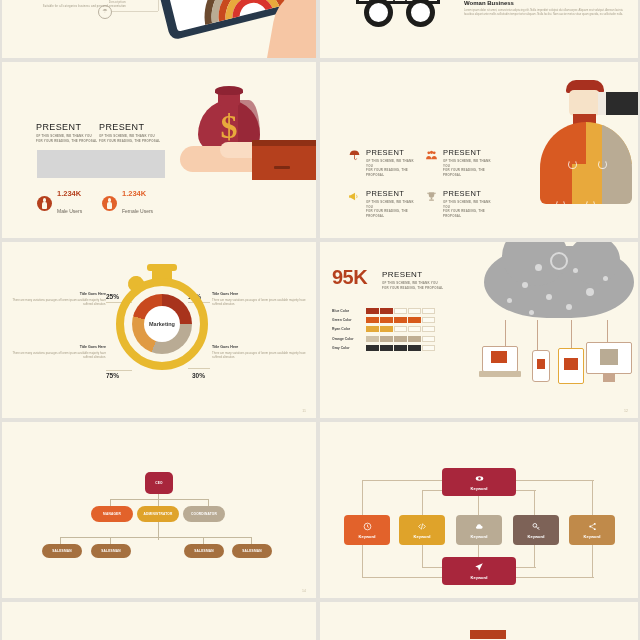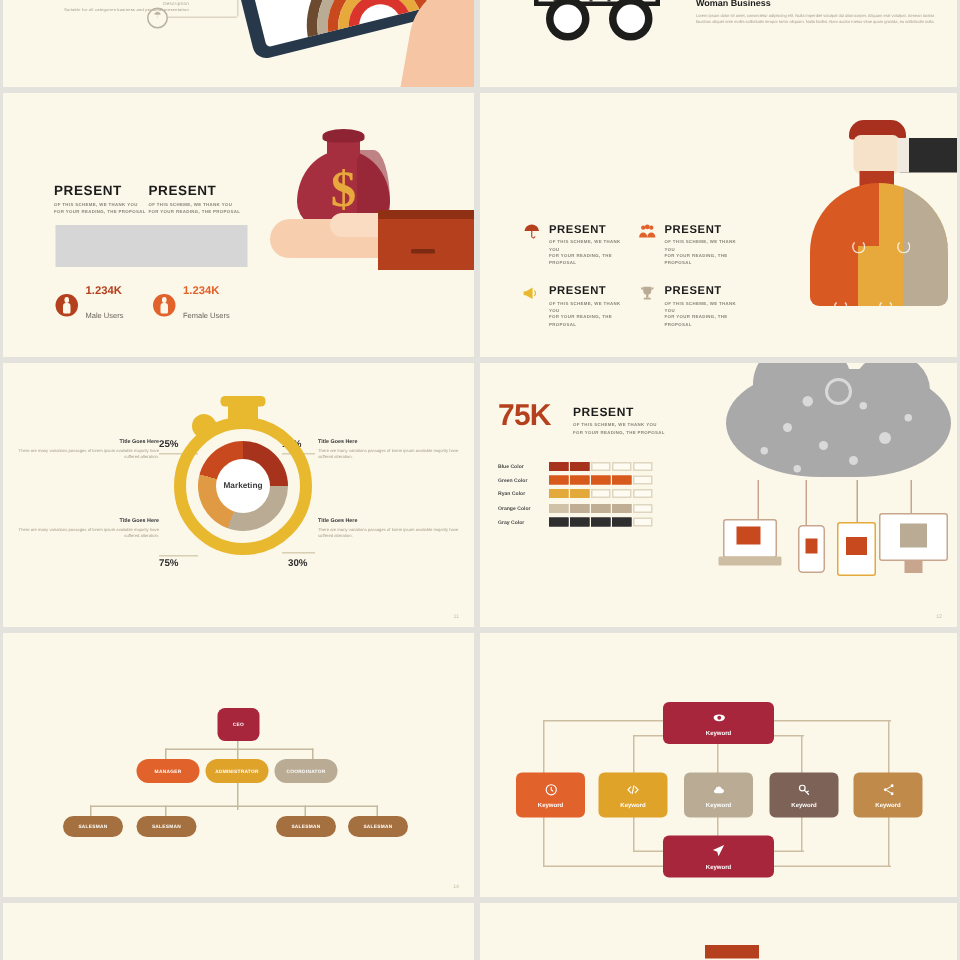--- a/index.html
+++ b/index.html
@@ -10,21 +10,21 @@
   .r0{top:-22px;height:80px}
   .r1{top:62px;height:176px}
   .r2{top:242px;height:176px}
   .r3{top:422px;height:176px}
   .r4{top:602px;height:60px}
   .cL{left:2px;width:314px}
   .cR{left:320px;width:318px}
   .pgno{position:absolute;right:10px;bottom:5px;font-size:3.5px;color:#c9bfa6}
 
   
-  .present-h{font-size:9px;font-weight:bold;letter-spacing:.4px;color:#1c1c1c;margin:0}
+  .present-h{font-size:9px;font-weight:normal;letter-spacing:.4px;color:#1c1c1c;margin:0}
   .present-s{font-size:2.9px;line-height:1.55;color:#8a8578;margin:2px 0 0;letter-spacing:.25px;font-weight:bold}
   .tiny{font-size:2.6px;line-height:1.5;color:#9a937f}
 
   
   .tablet{position:absolute;right:10px;top:-58px;width:150px;height:104px;background:#27384a;
           border-radius:9px;transform:rotate(-14deg);}
   .tablet .scr{position:absolute;inset:7px 9px;background:#fff;border-radius:3px;overflow:hidden}
   .arc{position:absolute;border-radius:50% 50% 0 0 / 100% 100% 0 0;border-style:solid;border-bottom:none}
   .thumb{position:absolute;right:-30px;top:10px;width:74px;height:90px;background:#f6c6a4;border-radius:40px 20px 0 0;transform:rotate(10deg)}
   .desc-row{position:absolute;font-size:3px;color:#a79f8b;text-align:right;letter-spacing:.2px;line-height:1.5}
@@ -337,21 +337,21 @@
         <div class="stem"></div>
         <div class="knb"></div>
       <div class="ring-o"></div>
       <div class="donut" style="background:conic-gradient(#a8331c 0deg 90deg,#b9ab94 90deg 200deg,#e09a43 200deg 285deg,#c8491e 285deg 360deg)"></div>
       <div class="dhole">Marketing</div>
     </div>
     <div class="pgno">11</div>
   </div>
 
   <div class="slide r2 cR">
-    <div class="big75" style="left:12px;top:24px">75K</div>
+    <div class="big75" style="left:12px;top:24px">95K</div>
     <div style="position:absolute;left:62px;top:28px">
       <p class="present-h" style="font-size:8px">PRESENT</p>
       <p class="present-s">OF THIS SCHEME,  WE THANK YOU</p>
       <p class="present-s" style="margin-top:0">FOR YOUR READING, THE PROPOSAL</p>
     </div>
 
     <div style="position:absolute;left:12px;top:66px">
       <div class="barrow">
         <span class="barlab">Blue Color</span>
         <span class="bartrack">

